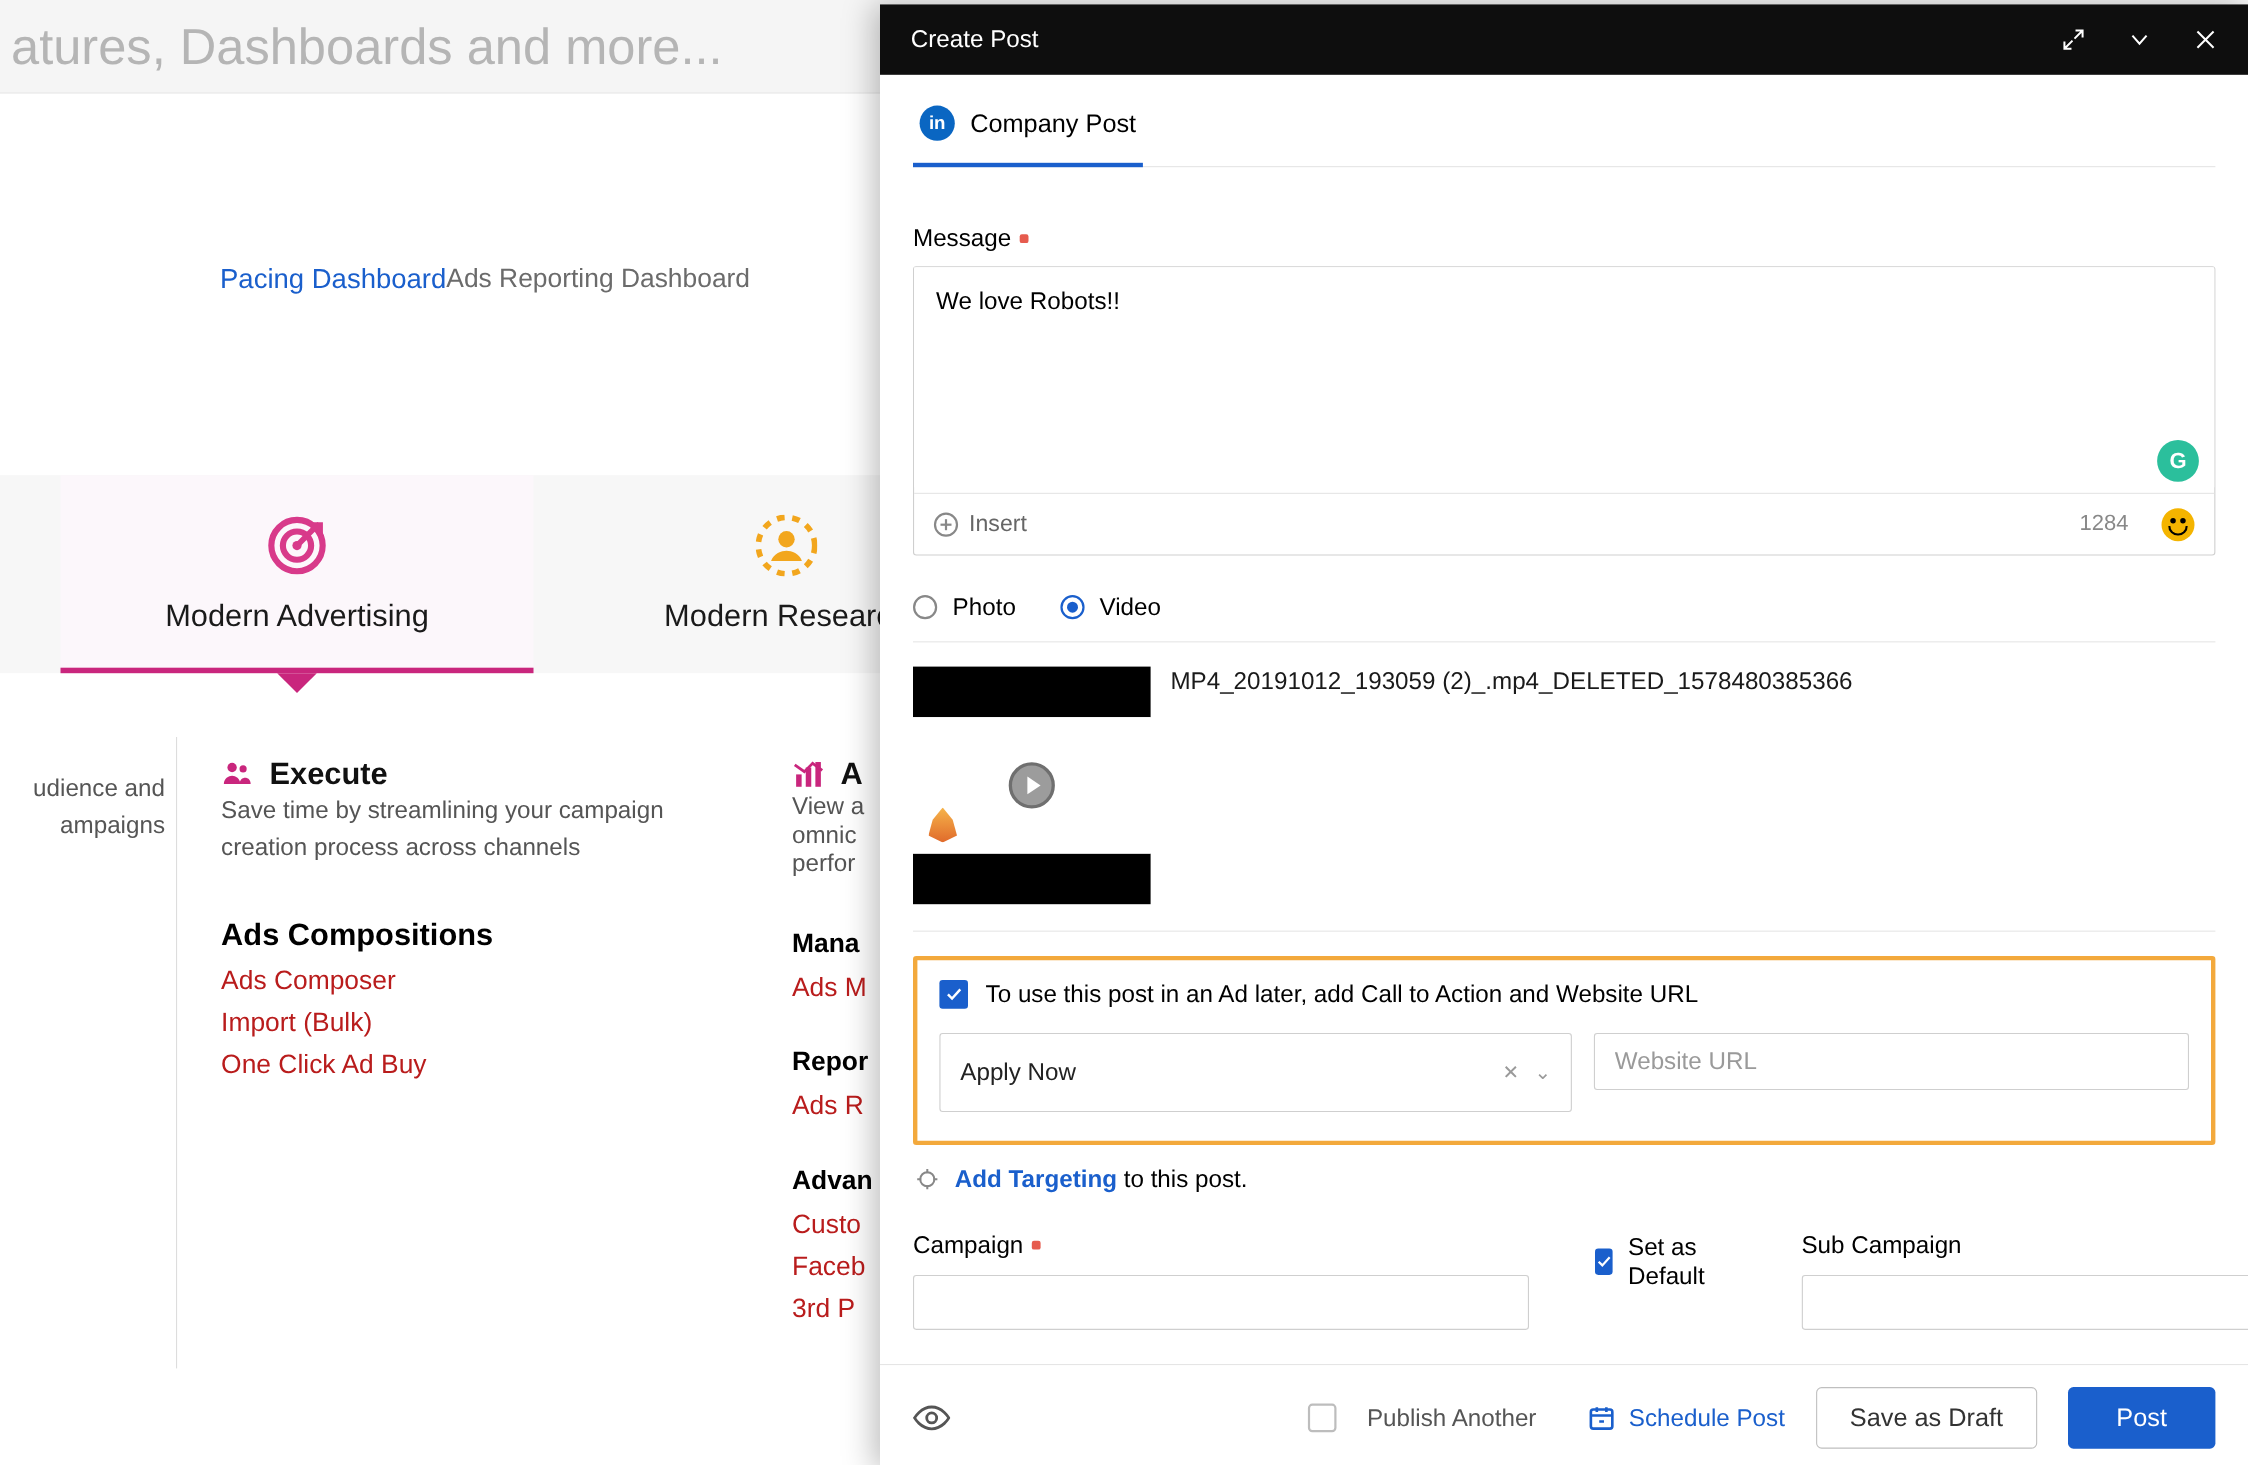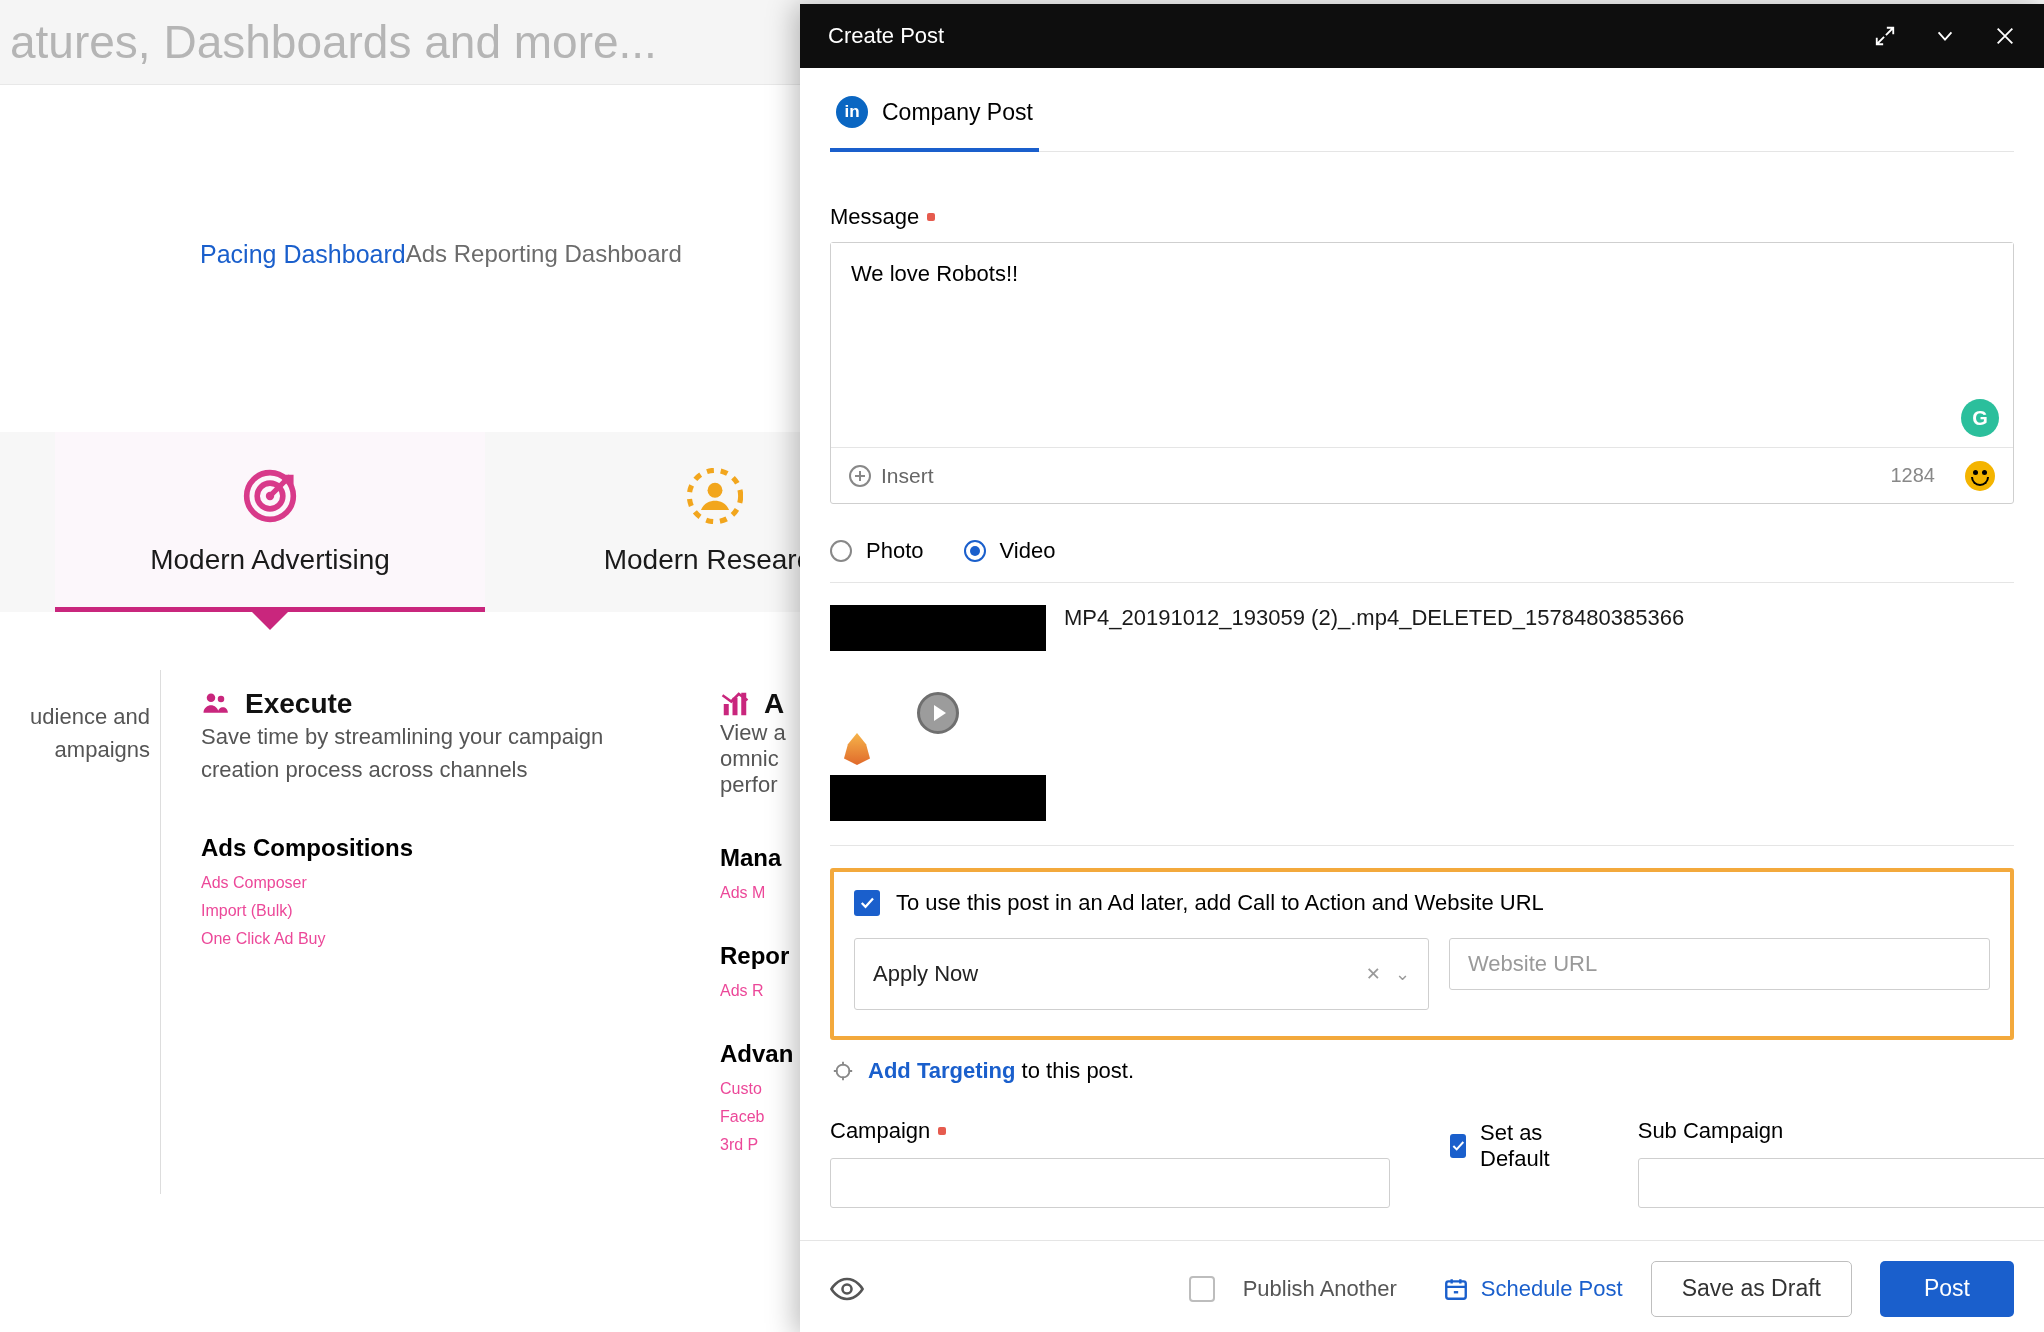--- a/index.html
+++ b/index.html
@@ -20,22 +20,22 @@
   .tab-arrow{ position:absolute; bottom:-18px; left:50%; transform:translateX(-50%); width:0;height:0;border-left:18px solid transparent;border-right:18px solid transparent;border-top:18px solid #c9267d;}
   .tab-label{ font-size:28px; color:#1a1a1a; }
   .tab-icon{ width:56px; height:56px; }
 
   .content-cols{ position:absolute; top:670px; left:0; display:flex; }
   .col-a{ width:160px; padding-top:30px; text-align:right; color:#555; font-size:22px; line-height:1.5; padding-right:10px;}
   .col-b{ border-left:1px solid #ddd; padding:18px 0 0 40px; width:560px;}
   .col-c{ padding:18px 0 0 0; width:220px;}
   .sec-head{ display:flex; align-items:center; gap:14px; font-size:28px; font-weight:600; color:#111;}
   .sec-desc{ color:#555; font-size:22px; line-height:1.5; max-width:420px; margin-bottom:48px;}
-  .sec-group-title{ font-size:24px; font-weight:600; margin-bottom:12px;}
-  .link{ color:#ec4899; font-size:16px; display:block; margin-bottom:10px; }
+  .sec-group-title{ font-size:28px; font-weight:600; margin-bottom:12px;}
+  .link{ color:#b91c1c; font-size:24px; display:block; margin-bottom:10px; }
   .linkgrp{ margin-bottom:40px;}
   .sec-label{ font-size:24px; font-weight:600; margin-bottom:12px; }
   .muted{ color:#555; font-size:22px;}
 
   
   .panel{ position:absolute; top:4px; right:0; width:1244px; height:1332px; background:#fff; box-shadow:-6px 0 26px rgba(0,0,0,.25); display:flex; flex-direction:column;}
   .panel-header{ height:64px; background:#0e0e0e; color:#fff; display:flex; align-items:center; padding:0 28px; justify-content:space-between;}
   .panel-title{ font-size:22px; }
   .panel-actions{ display:flex; gap:38px; align-items:center;}
   .hicon{ width:22px; height:22px; stroke:#fff; stroke-width:2; fill:none; cursor:pointer;}

